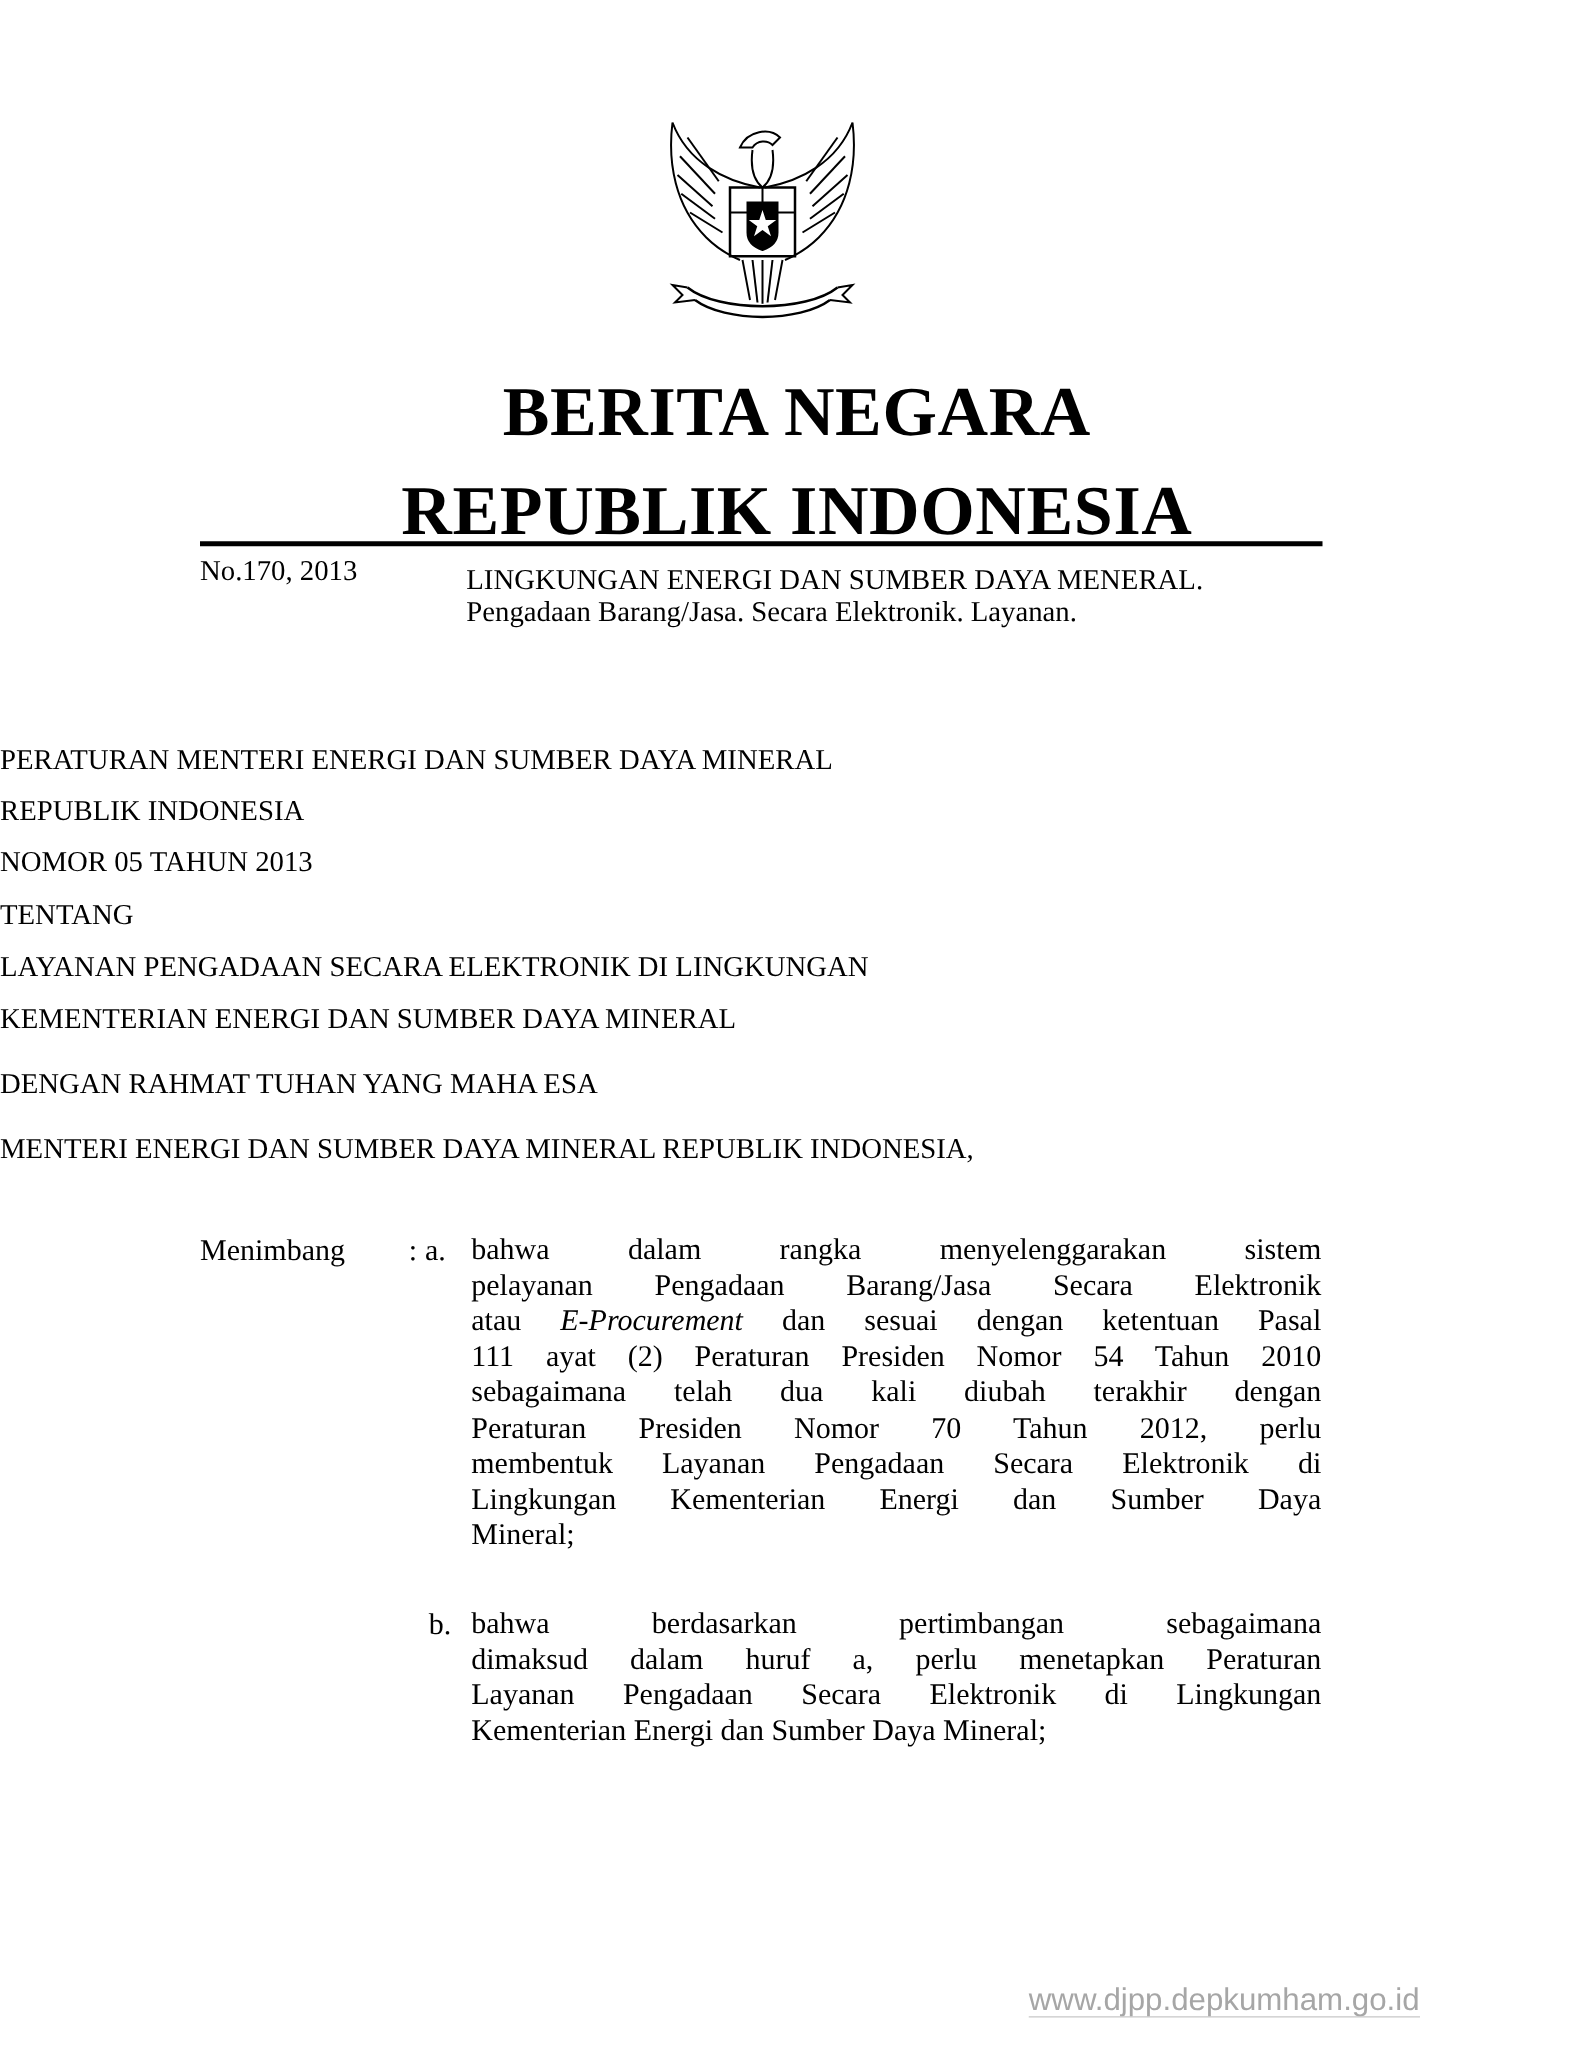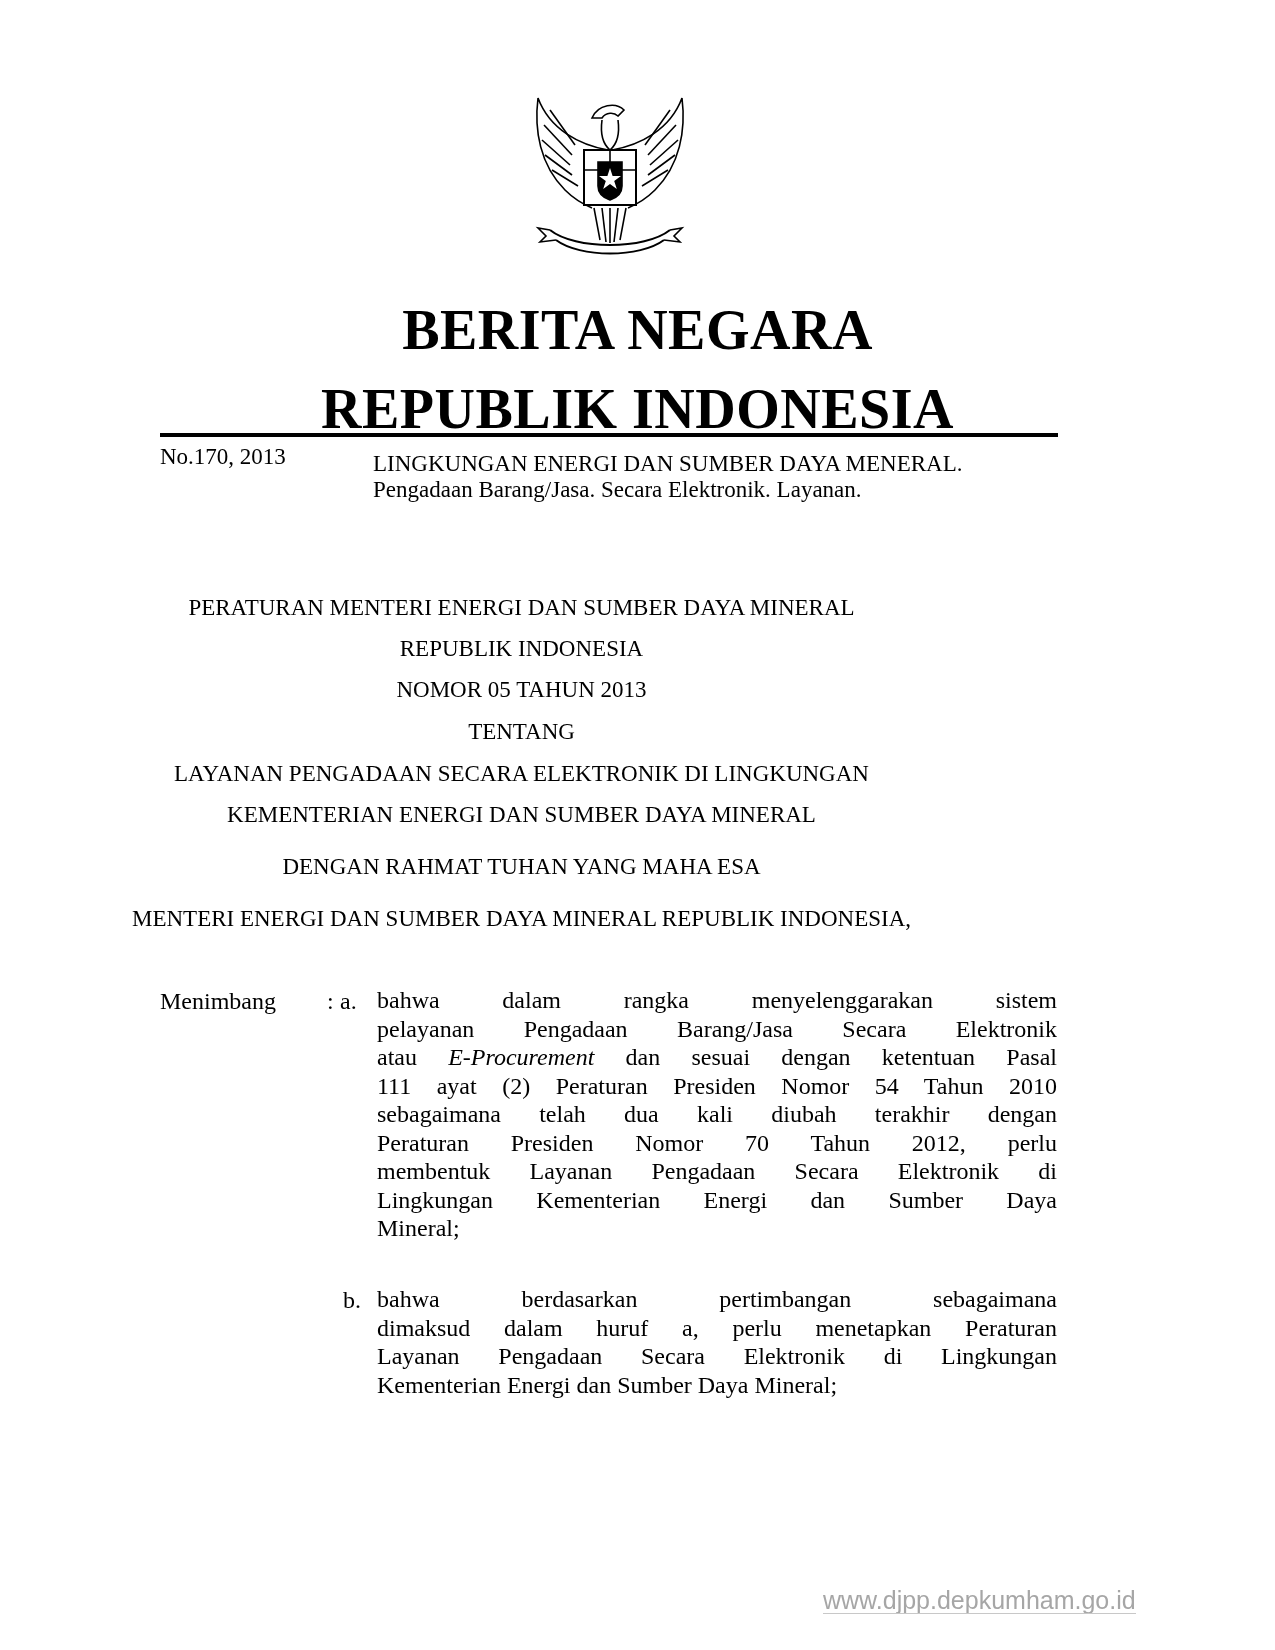--- a/index.html
+++ b/index.html
@@ -8,21 +8,21 @@
   .emblem { position: absolute; left: 520px; top: 90px; width: 180px; height: 175px; }
   .title { position: absolute; left: 0; width: 1275px; text-align: center;
            font-weight: bold; font-size: 56px; letter-spacing: 0.5px; line-height: 1; }
   .t1 { top: 302px; }
   .t2 { top: 381px; }
   .rule { position: absolute; left: 160px; width: 898px; top: 433px; height: 4px; background: #000; }
   .hdr { position: absolute; font-size: 23px; line-height: 26px; }
   .hdr-no { left: 160px; top: 444px; }
   .hdr-sub { left: 373px; top: 451px; }
   .center-block { position: absolute; left: 0; width: 1275px; text-align: center; font-size: 23px; }
-  .cl { position: absolute; left: 0; width: 1043px; text-align: center; }
+  .cl { position: absolute; left: 0; width: 1043px; text-align: left; }
   .label { position: absolute; left: 160px; top: 988px; font-size: 24px; }
   .colon { position: absolute; left: 327px; top: 988px; font-size: 24px; }
   .item-letter { position: absolute; font-size: 24px; }
   .para { position: absolute; left: 377px; width: 680px; font-size: 24px; line-height: 28.5px;
           text-align: justify; text-align-last: left; }
   .para .line { display: block; text-align: justify; text-align-last: justify; height: 28.5px; }
   .para .line.last { text-align-last: left; }
   .watermark { position: absolute; left: 823px; top: 1586px; font-family: "Liberation Sans", sans-serif;
                font-size: 25px; color: #a6a6a6; }
   .watermark::after { content: ""; position: absolute; left: 0; right: 0; bottom: 1px; height: 1px; background: #c8c8c8; }

